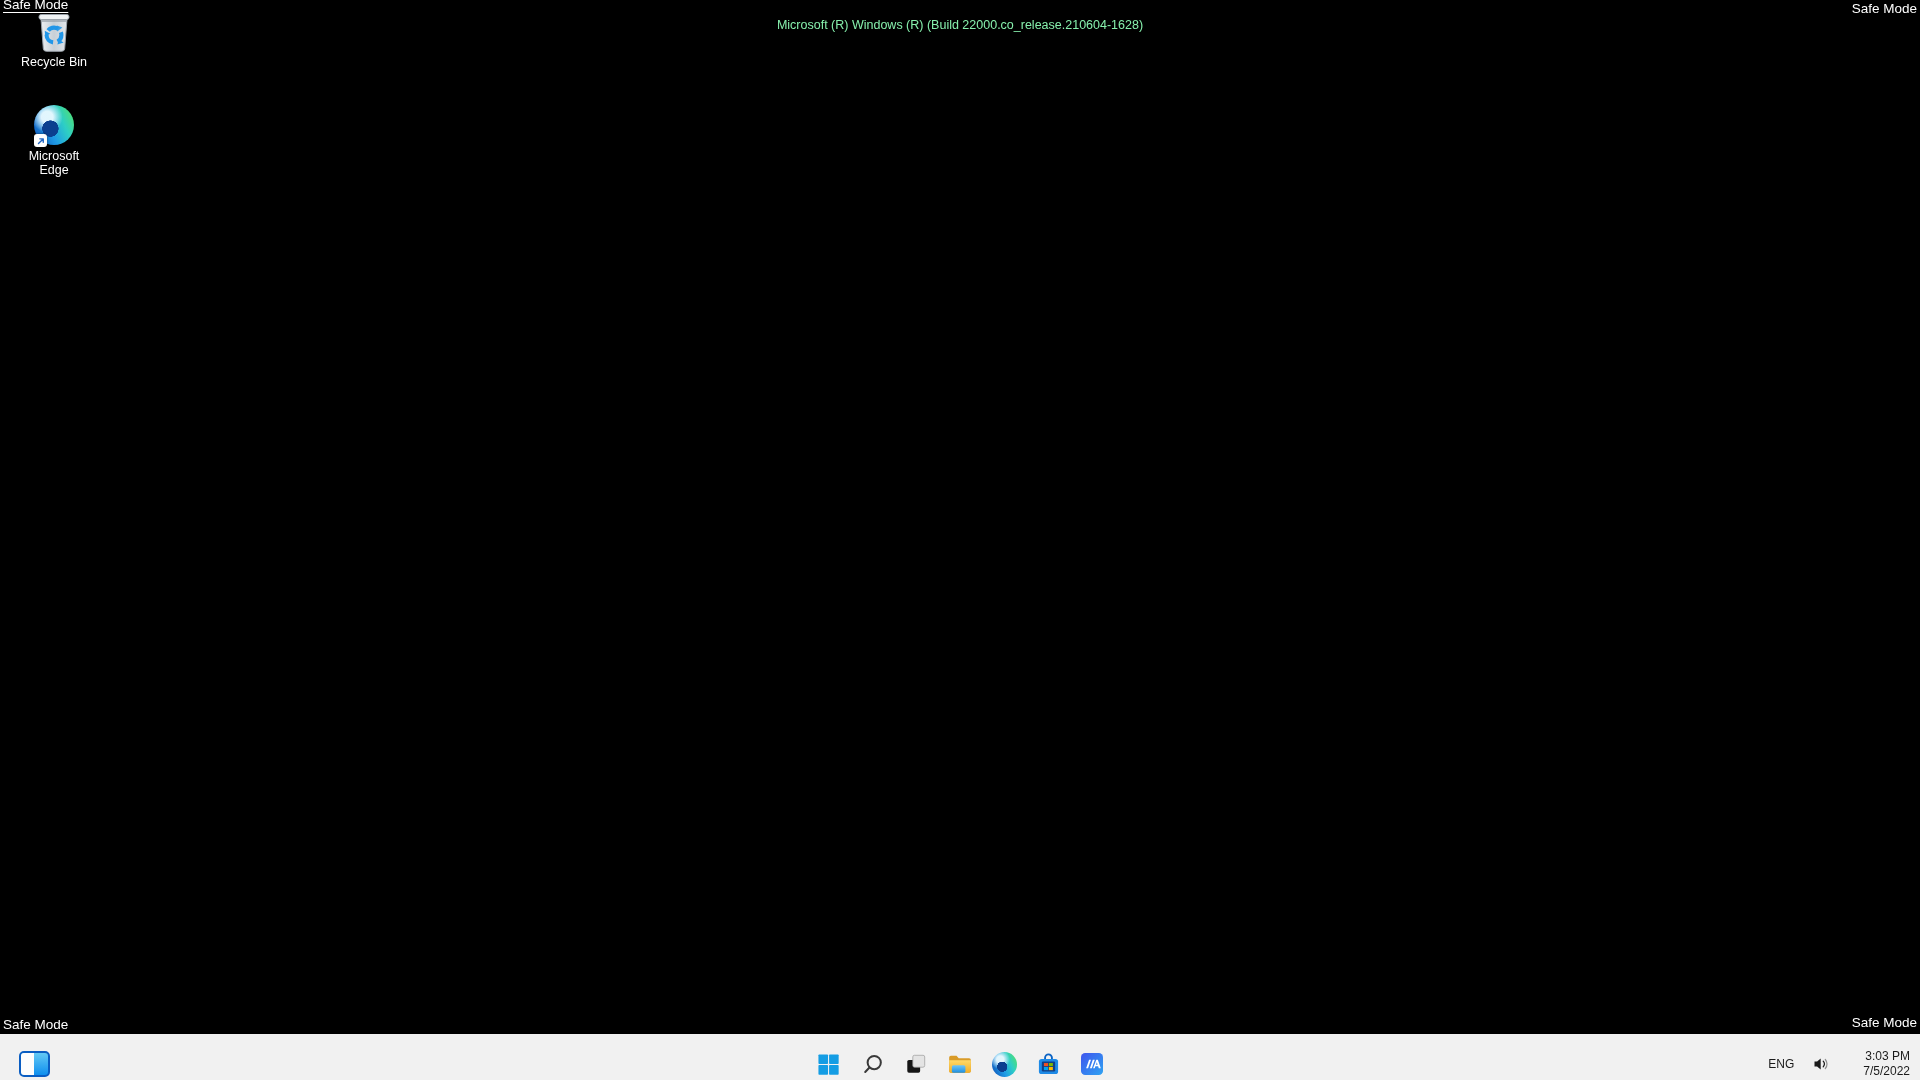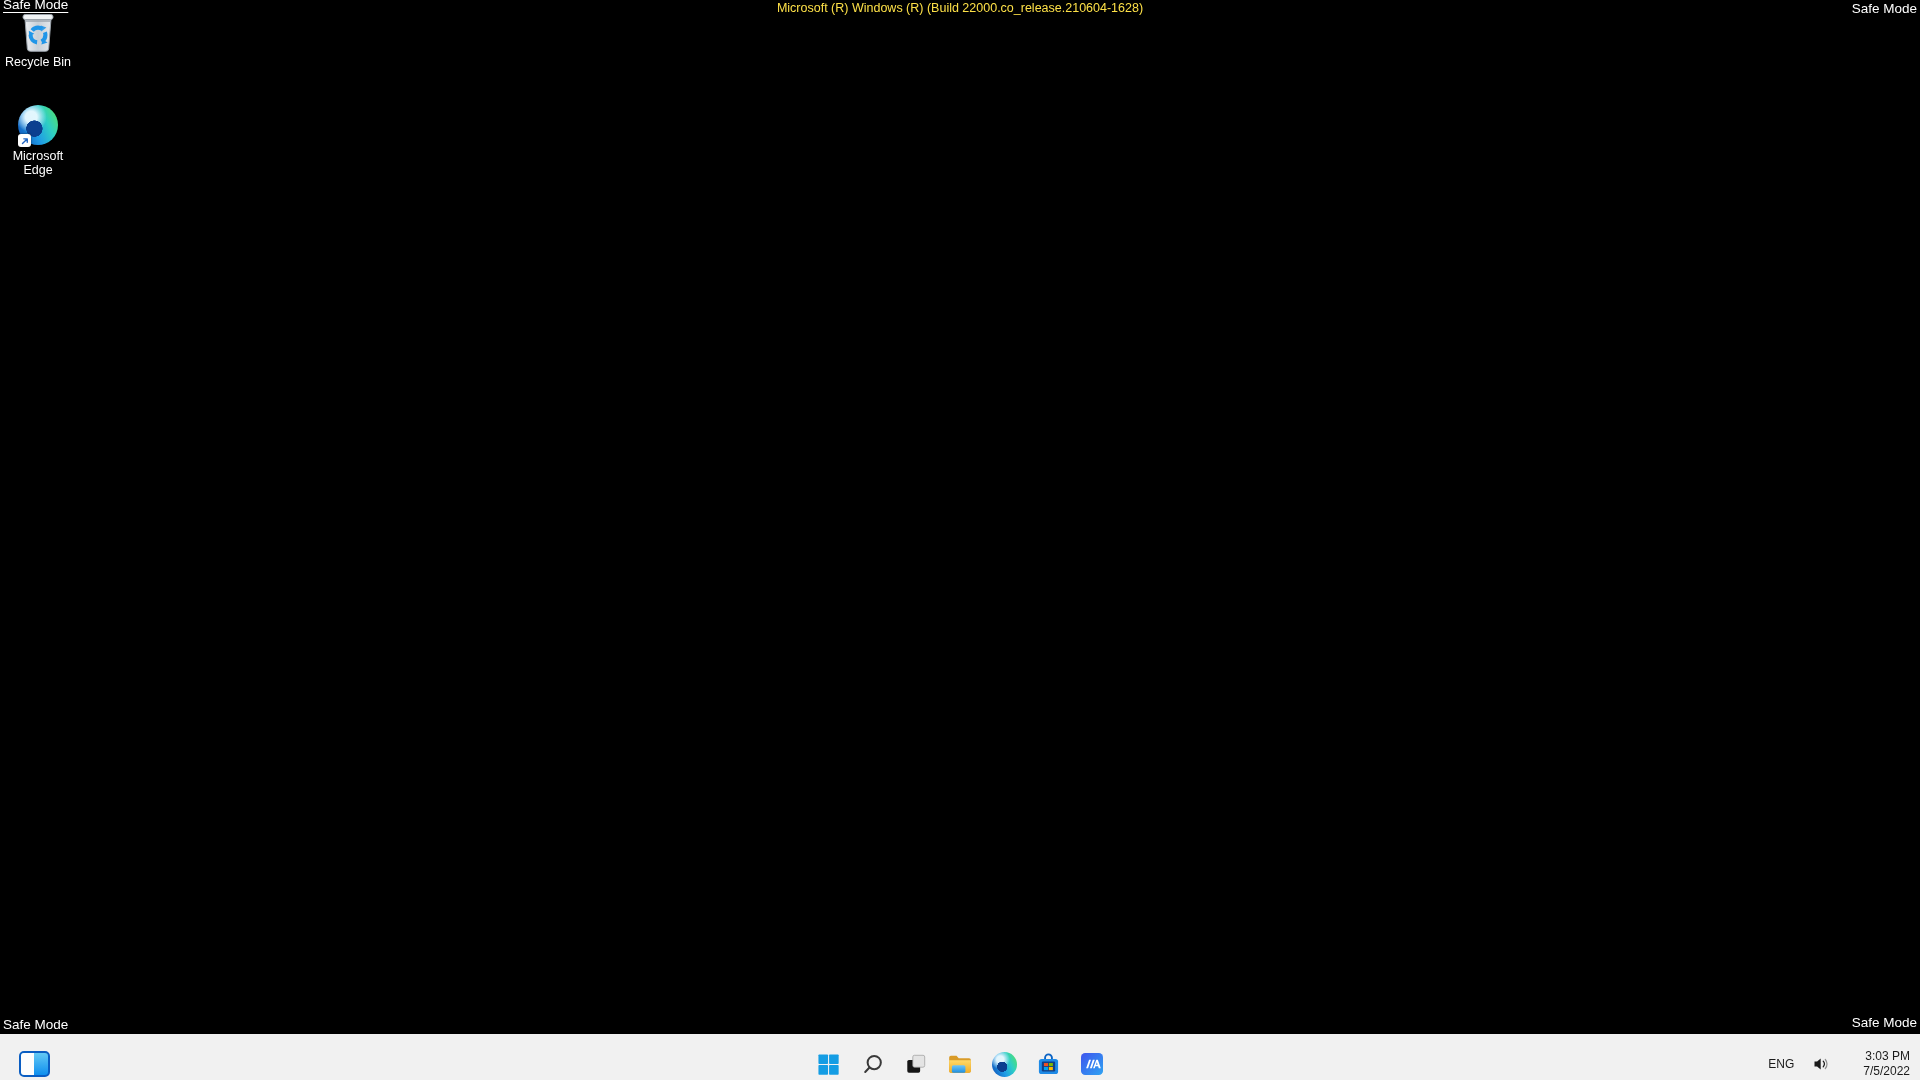--- a/index.html
+++ b/index.html
@@ -13,27 +13,27 @@
   
   .watermark{
     position:absolute;color:#fff;font-size:13.5px;line-height:16px;
     white-space:nowrap;user-select:none;
   }
   .wm-tl{top:-3px;left:3px;text-decoration:underline;text-underline-offset:3px;}
   .wm-tr{top:1px;right:3px;}
   .wm-bl{top:1017px;left:3px;}
   .wm-br{top:1015px;right:3px;}
   .build-banner{
-    position:absolute;top:1px;left:50%;transform:translateX(-50%);
-    color:#fde047;font-size:12.5px;white-space:nowrap;
+    position:absolute;top:18px;left:50%;transform:translateX(-50%);
+    color:#86efac;font-size:12.5px;white-space:nowrap;
   }
 
   
   .desktop-cell{
-    position:absolute;left:0;width:76px;
+    position:absolute;left:16px;width:76px;
     display:flex;flex-direction:column;align-items:center;
     cursor:default;
   }
   .cell-bin{top:9px;}
   .cell-edge{top:103px;justify-content:flex-end;}
   .desktop-cell .ico{width:42px;height:44px;position:relative;display:flex;align-items:center;justify-content:center;}
   .icon-label{
     margin-top:2px;max-width:66px;text-align:center;
     font-size:12.5px;line-height:1.14;color:#fff;
     text-shadow:1px 1px 2px #000,0 0 3px #000;

